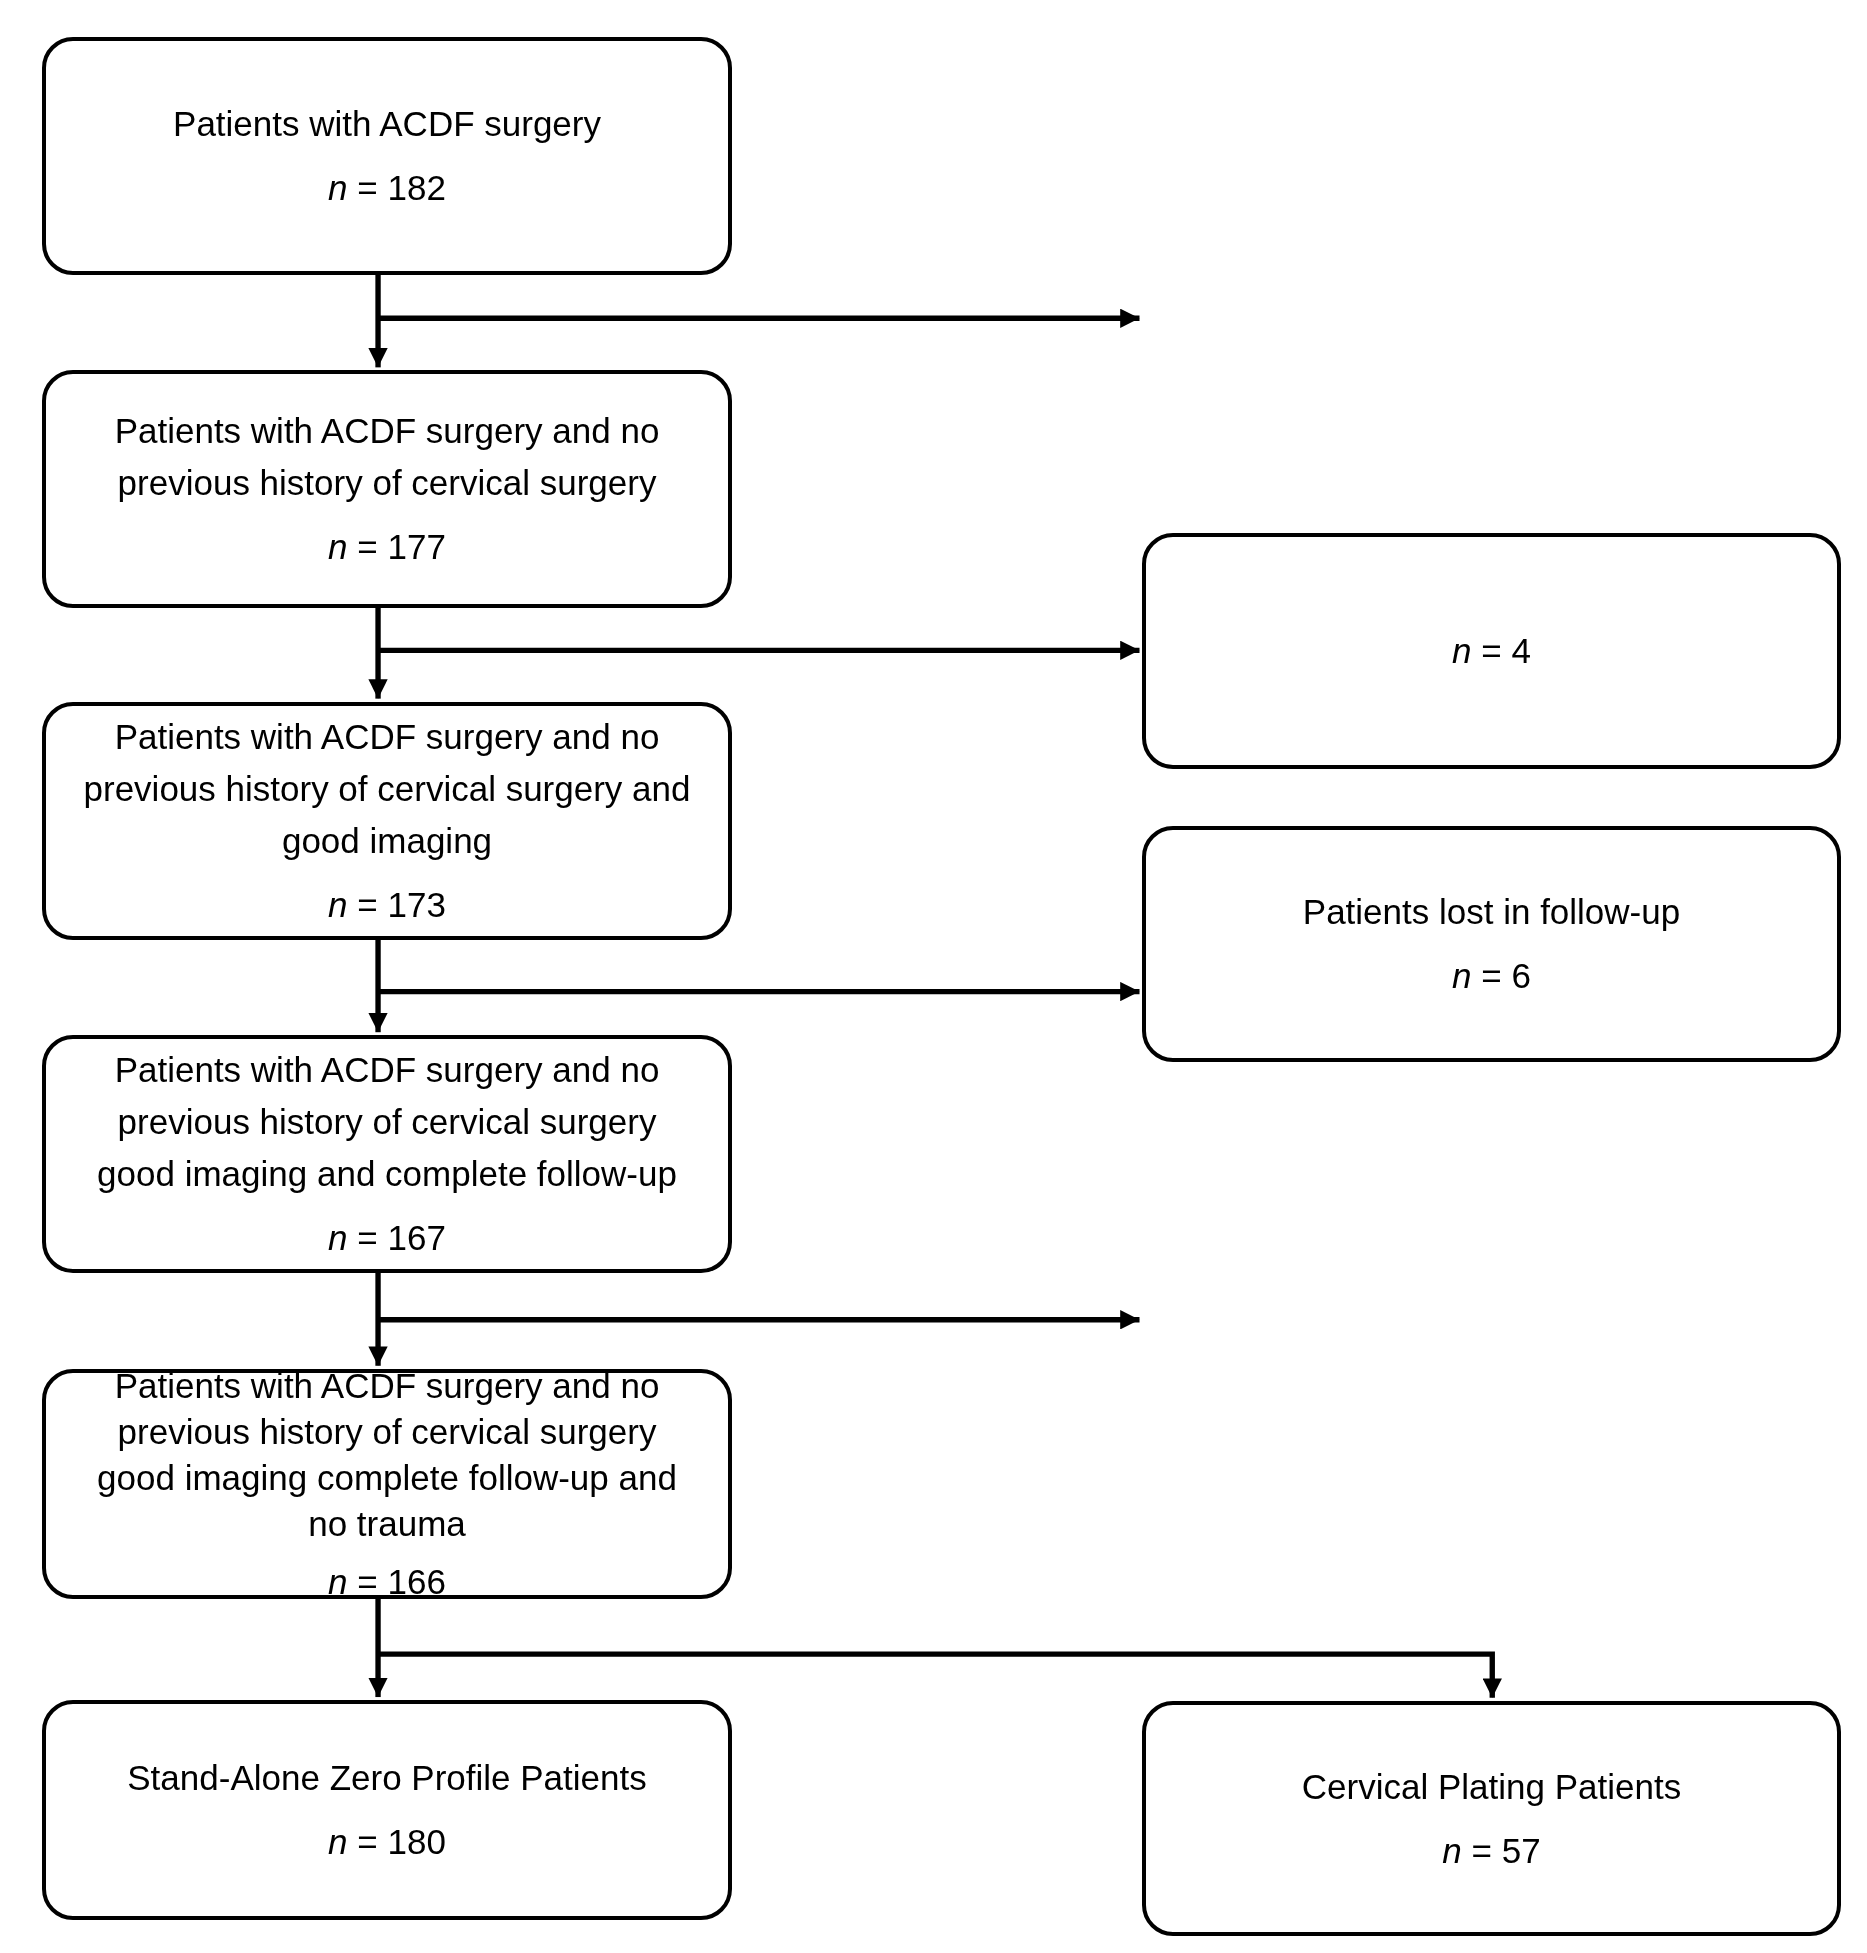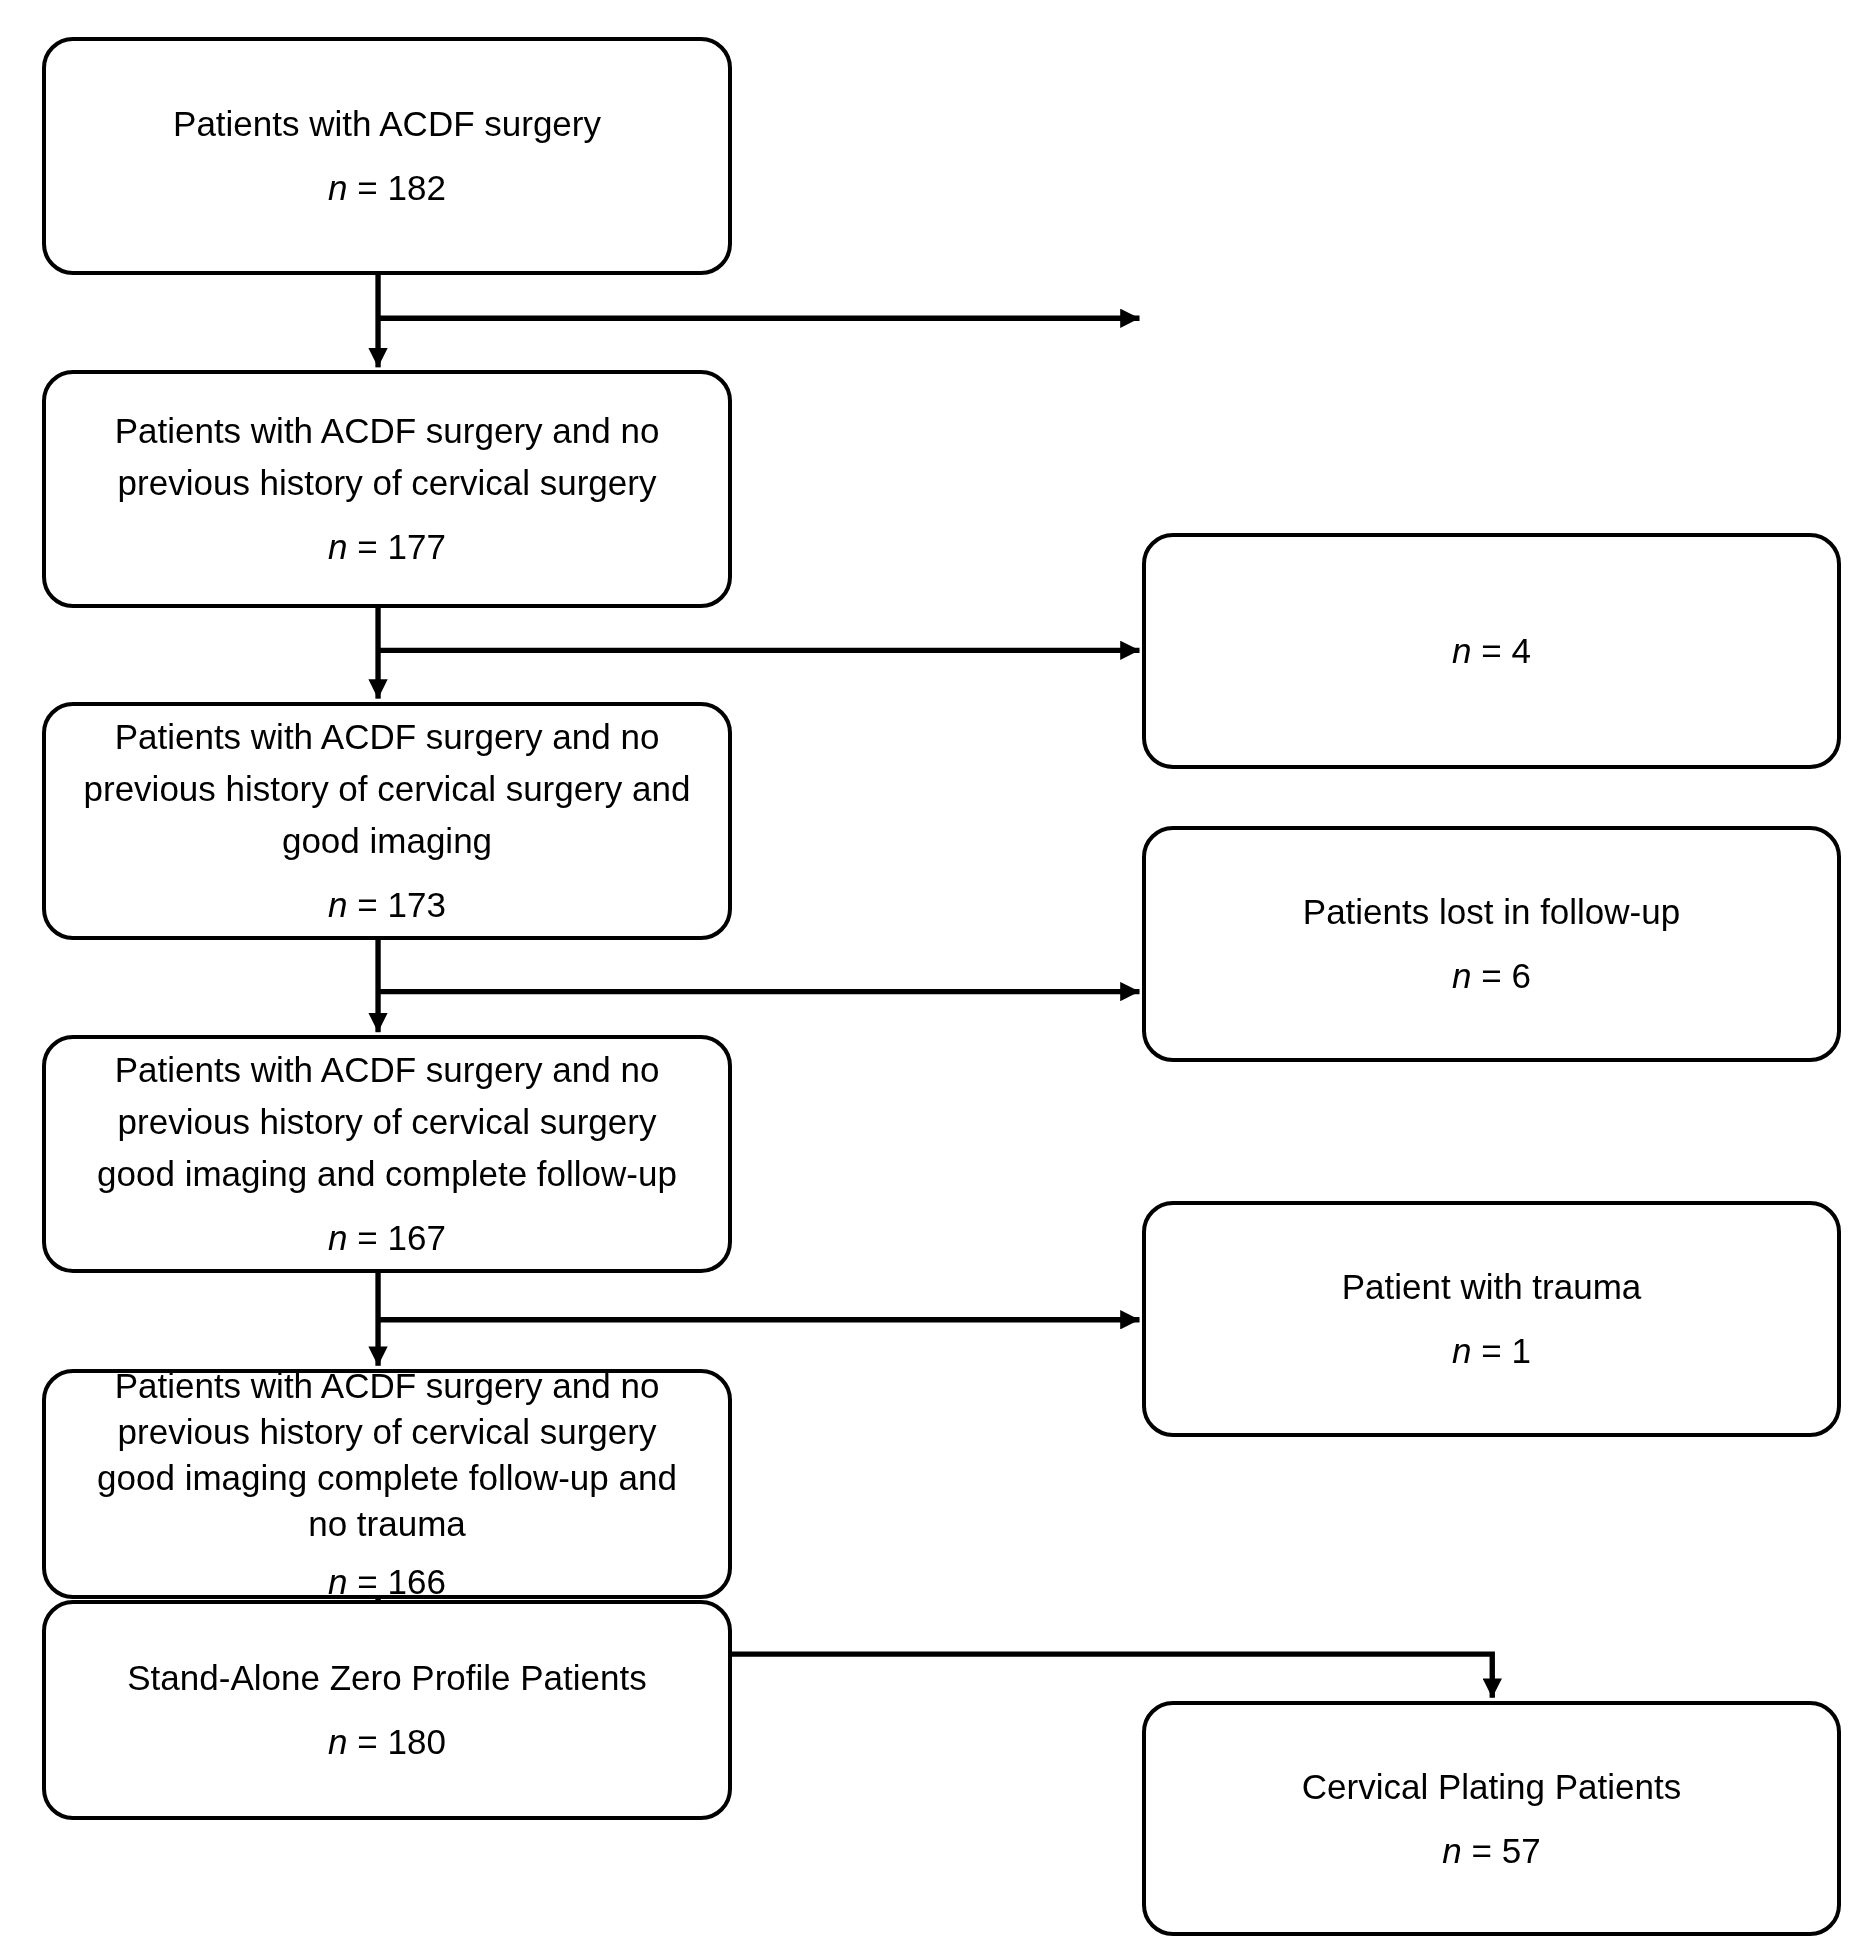--- a/index.html
+++ b/index.html
@@ -93,39 +93,35 @@
   </div>
 
   <div class="box left tight" style="top:1369px;height:230px">
     <div class="box-label">Patients with ACDF surgery and no
 previous history of cervical surgery
 good imaging complete follow-up and
 no trauma</div>
     <div class="n-line"><span class="n-sym">n</span><span> = 166</span></div>
   </div>
 
-  <div class="box left" style="top:1600px;height:220px">
+  <div class="box left" style="top:1700px;height:220px">
     <div class="box-label">Stand-Alone Zero Profile Patients</div>
     <div class="n-line"><span class="n-sym">n</span><span> = 180</span></div>
   </div>
 
 
   <div class="box right" style="top:533px;height:236px">
     <div class="n-line"><span class="n-sym">n</span><span> = 4</span></div>
   </div>
 
   <div class="box right" style="top:826px;height:236px">
     <div class="box-label">Patients lost in follow-up</div>
     <div class="n-line"><span class="n-sym">n</span><span> = 6</span></div>
   </div>
 
-  <div class="box right" style="top:1201px;height:236px">
-    <div class="box-label">Patient with trauma</div>
-    <div class="n-line"><span class="n-sym">n</span><span> = 1</span></div>
-  </div>
 
   <div class="box right" style="top:1701px;height:235px">
     <div class="box-label">Cervical Plating Patients</div>
     <div class="n-line"><span class="n-sym">n</span><span> = 57</span></div>
   </div>
 
 </div>
 
 
 </body></html>

